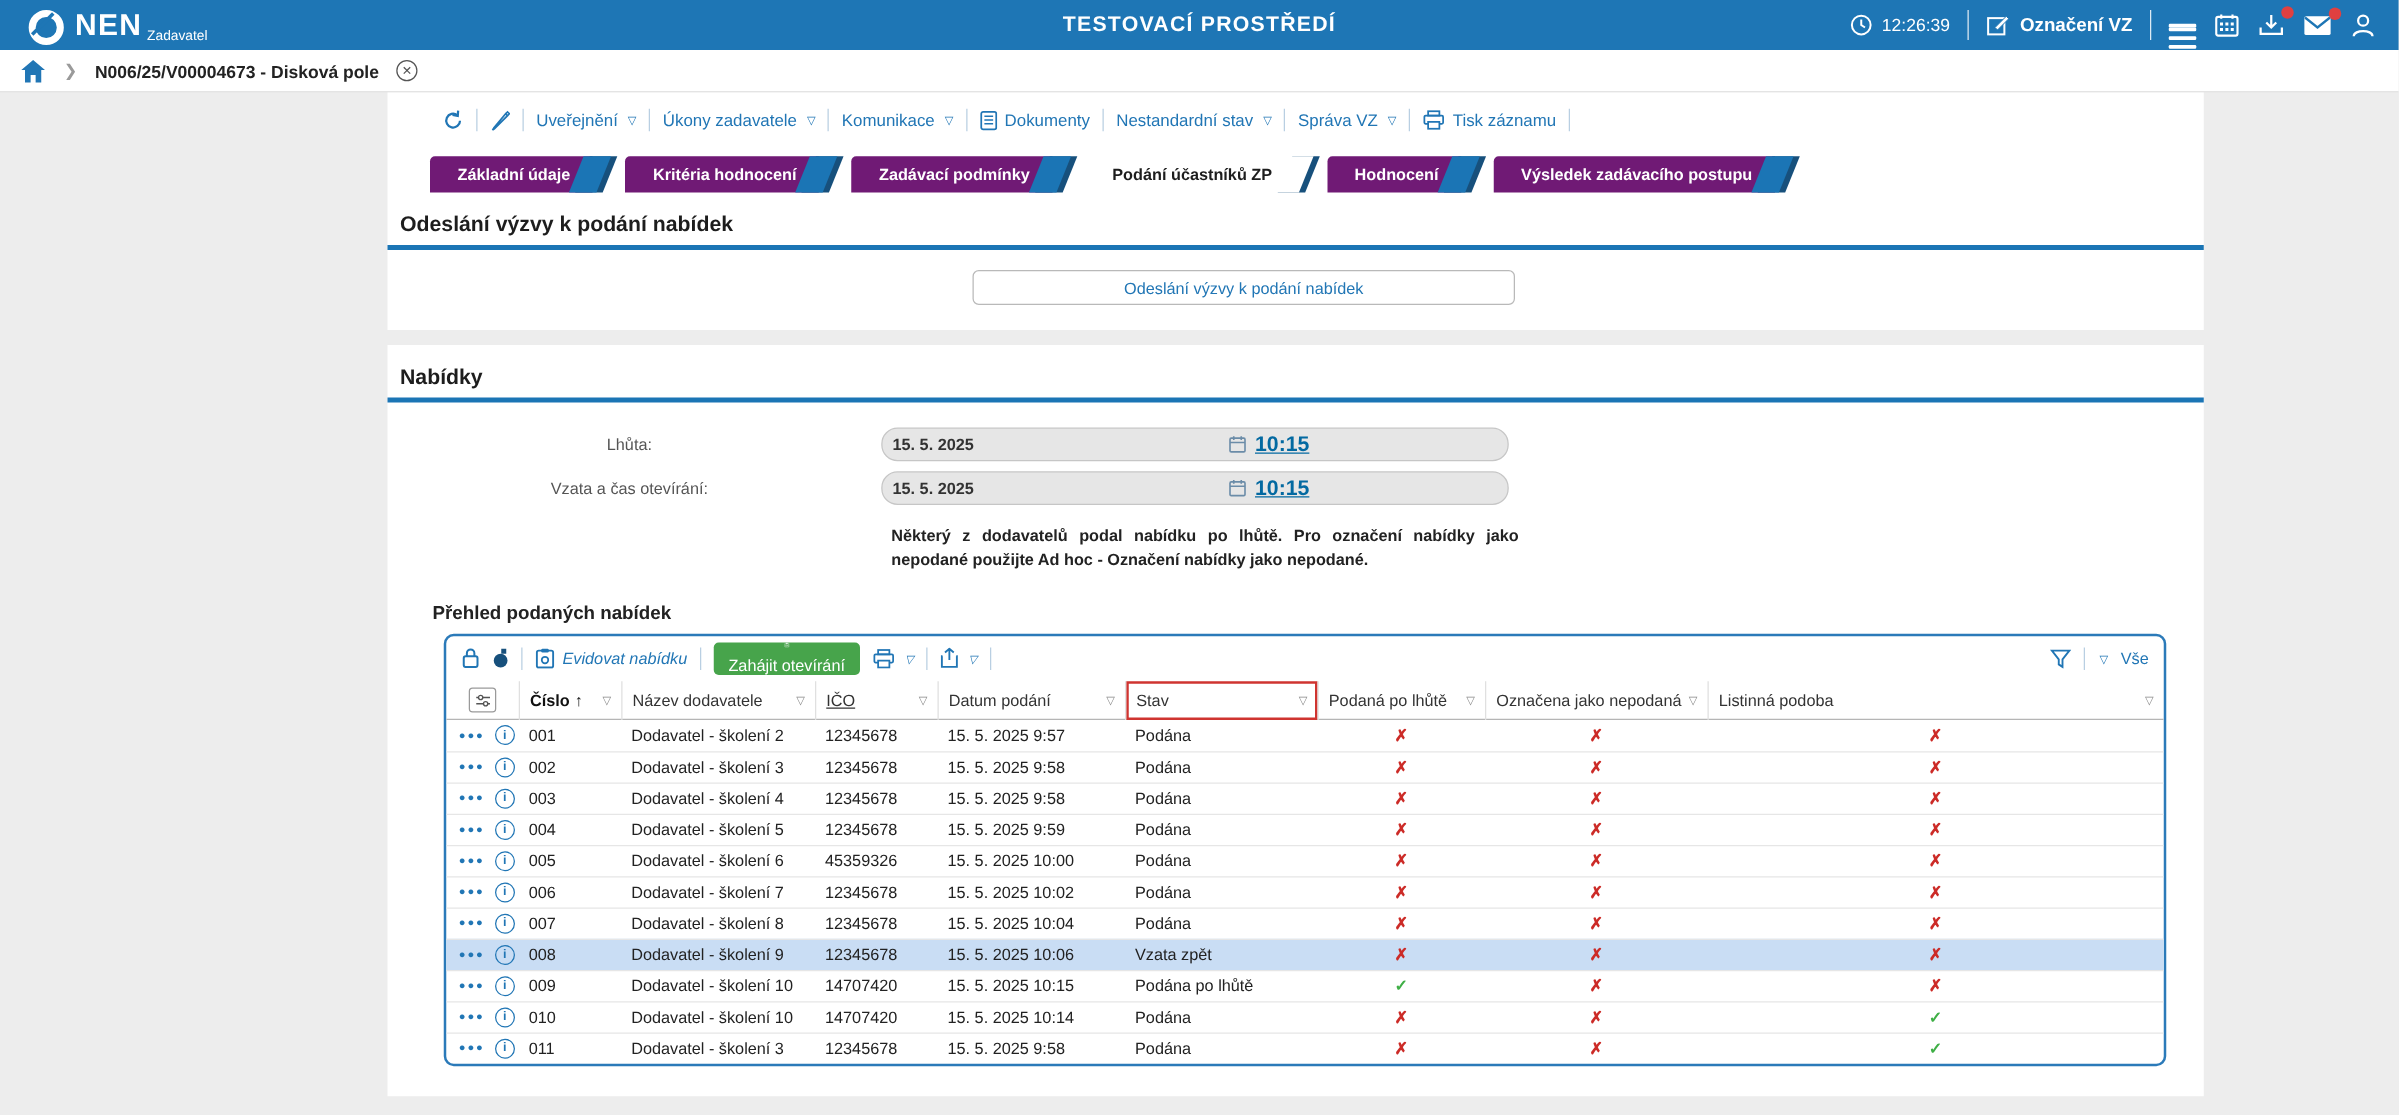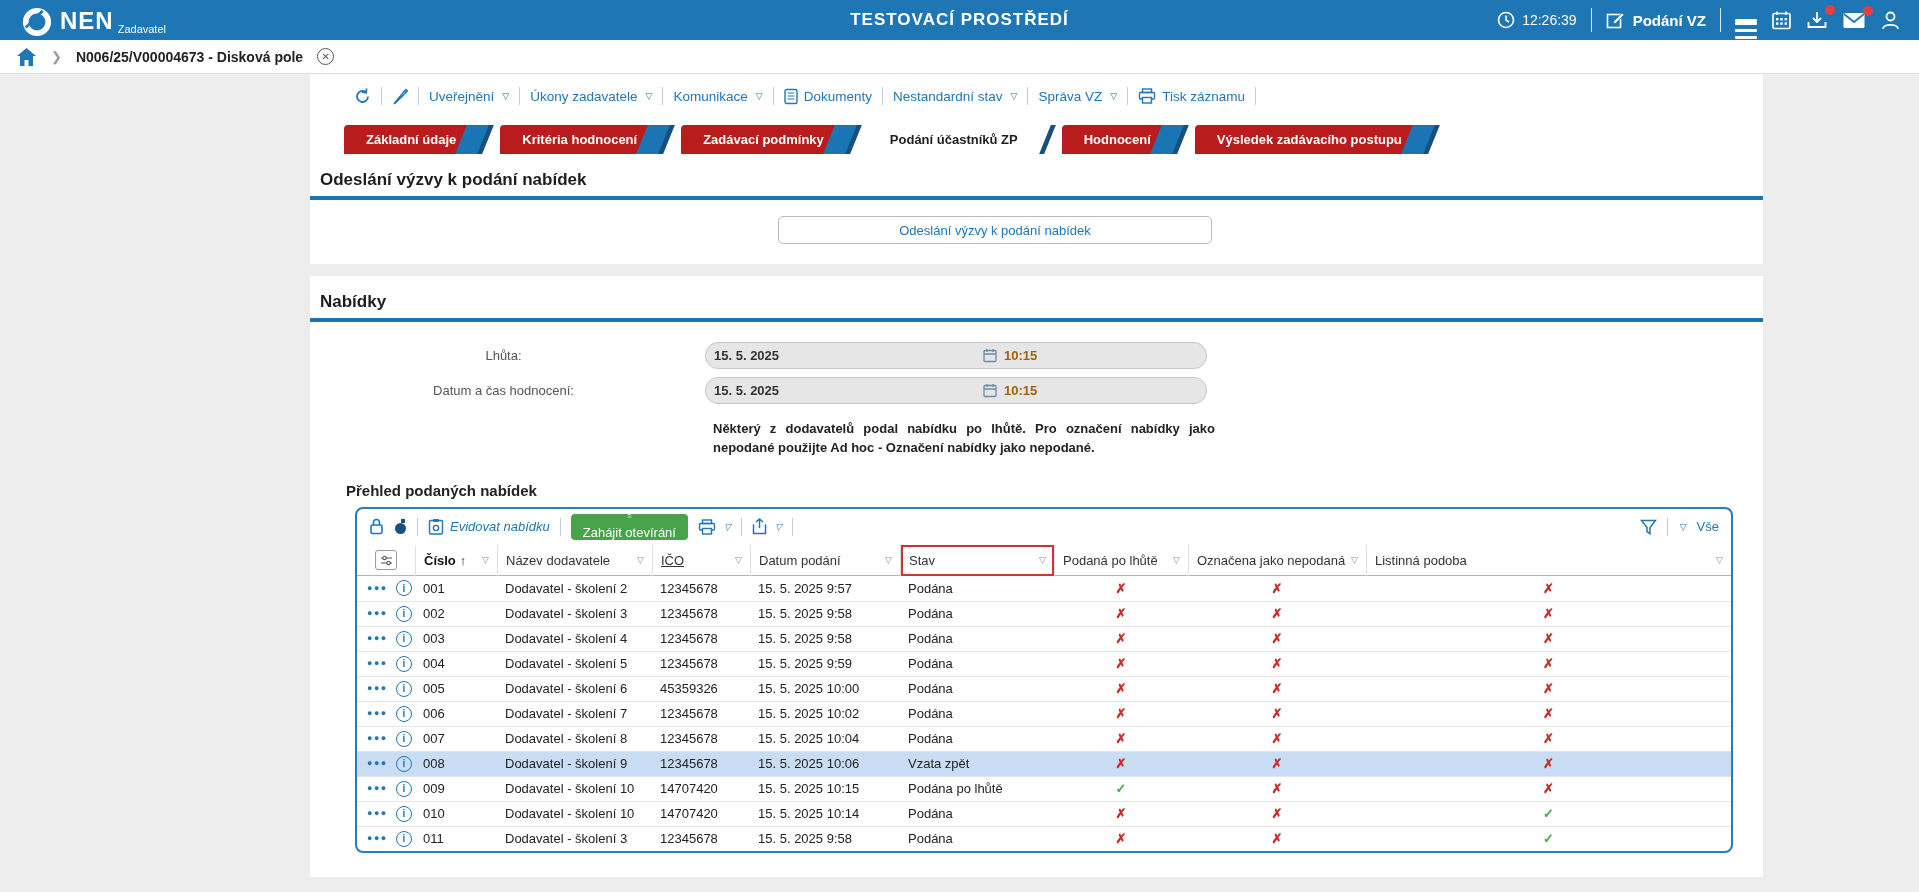--- a/index.html
+++ b/index.html
@@ -41,21 +41,21 @@
 
   
   .acttb { display:flex; align-items:center; gap:10px; padding:13px 14px 10px 44px;
     font-size:13.5px; color:#2176b5; }
   .act-item { display:flex; align-items:center; gap:6px; cursor:pointer; white-space:nowrap;}
   .act-sep { width:1px; height:18px; background:#b9cfe2; }
   .dd { font-size:9px; color:#2176b5; margin-left:2px; }
 
   
   .tabs { display:flex; padding-left:34px; margin-top:10px; height:29px; }
-  .tab { position:relative; background:#b91c1c; color:#fff; font-size:13px; font-weight:bold;
+  .tab { position:relative; background:#701a75; color:#fff; font-size:13px; font-weight:bold;
     line-height:29px; padding:0 18px 0 22px; margin-right:26px; cursor:pointer;
     border-top-left-radius:4px; }
   .tab::before { content:''; position:absolute; right:-14px; top:0; width:22px; height:29px;
     background:#17507c; transform:skewX(-22deg); z-index:0; }
   .tab::after { content:''; position:absolute; right:-9px; top:0; width:22px; height:29px;
     background:#1b75b5; transform:skewX(-22deg); z-index:1; }
   .tab span { position:relative; z-index:2; }
   .tab.active { background:#fff; color:#1d1d1d; }
   .tab.active::after { background:#fff; }
 
@@ -69,21 +69,21 @@
     border:1px solid #b9b9b9; border-radius:5px; color:#2176b5; font-size:13px;
     font-family:inherit; cursor:pointer; }
 
   
   .frm-row { display:flex; align-items:center; margin-top:20px; }
   .frm-row + .frm-row { margin-top:8px; }
   .frm-label { width:395px; text-align:center; font-size:13px; color:#555; padding-right:8px; }
   .dt-field { width:502px; height:27px; background:#e6e6e6; border:1px solid #c6c6c6;
     border-radius:13px; display:flex; align-items:center; padding:0 8px; gap:7px; }
   .dt-date { width:262px; font-size:13px; font-weight:bold; color:#333; }
-  .dt-time { font-size:13px; font-weight:bold; color:#a16207; }
+  .dt-time { font-size:17px; font-weight:bold; color:#0369a1;text-decoration:underline; }
   .notice { margin:16px 0 0 403px; width:502px; font-size:13px; font-weight:bold;
     color:#222; text-align:justify; line-height:1.45; }
 
   
   .tbl-title { font-size:15px; font-weight:bold; padding:24px 0 8px 36px; }
   .tbl-wrap { margin:0 30px 0 45px; border:2px solid #2b7ab9; border-radius:8px;
     background:#fff; overflow:hidden; }
   .tbl-toolbar { display:flex; align-items:center; height:36px; padding:0 12px; gap:10px;
     font-size:13px; color:#2176b5; }
   .ttb-sep { width:1px; height:18px; background:#b9cfe2; }
@@ -142,21 +142,21 @@
         <path d="M9 4.5 V9 L12 11" fill="none" stroke="#fff" stroke-width="1.6"></path>
       </svg>
       <span>12:26:39</span>
     </div>
     <div class="tb-sep"></div>
     <div class="createvz">
       <svg width="19" height="19" viewBox="0 0 19 19">
         <rect x="1.5" y="3.5" width="13" height="13" fill="none" stroke="#fff" stroke-width="1.6"></rect>
         <path d="M7 11 L16 2 L18 4 L9 13 Z" fill="#fff" stroke="#1e76b5" stroke-width="0.8"></path>
       </svg>
-      <span>Podání VZ</span>
+      <span>Označení VZ</span>
     </div>
     <div class="tb-sep"></div>
     <div class="tb-icon hamburger">
       <div>
           <div></div>
           <div style="margin:4px 0"></div>
           <div></div>
         </div>
     </div>
     <div class="tb-icon">
@@ -301,21 +301,21 @@
           <span class="dt-date">15. 5. 2025</span>
           <svg width="14" height="15" viewBox="0 0 14 15">
             <rect x="1" y="2.5" width="12" height="11" rx="1" fill="none" stroke="#6b8ca8" stroke-width="1.3"></rect>
             <path d="M4 1 V4 M10 1 V4 M1 6 H13" stroke="#6b8ca8" stroke-width="1.3"></path>
           </svg>
           <span class="dt-time">10:15</span>
         </div>
       </div>
 
       <div class="frm-row">
-        <label class="frm-label">Datum a čas hodnocení:</label>
+        <label class="frm-label">Vzata a čas otevírání:</label>
         <div class="dt-field">
           <span class="dt-date">15. 5. 2025</span>
           <svg width="14" height="15" viewBox="0 0 14 15">
             <rect x="1" y="2.5" width="12" height="11" rx="1" fill="none" stroke="#6b8ca8" stroke-width="1.3"></rect>
             <path d="M4 1 V4 M10 1 V4 M1 6 H13" stroke="#6b8ca8" stroke-width="1.3"></path>
           </svg>
           <span class="dt-time">10:15</span>
         </div>
       </div>
 

